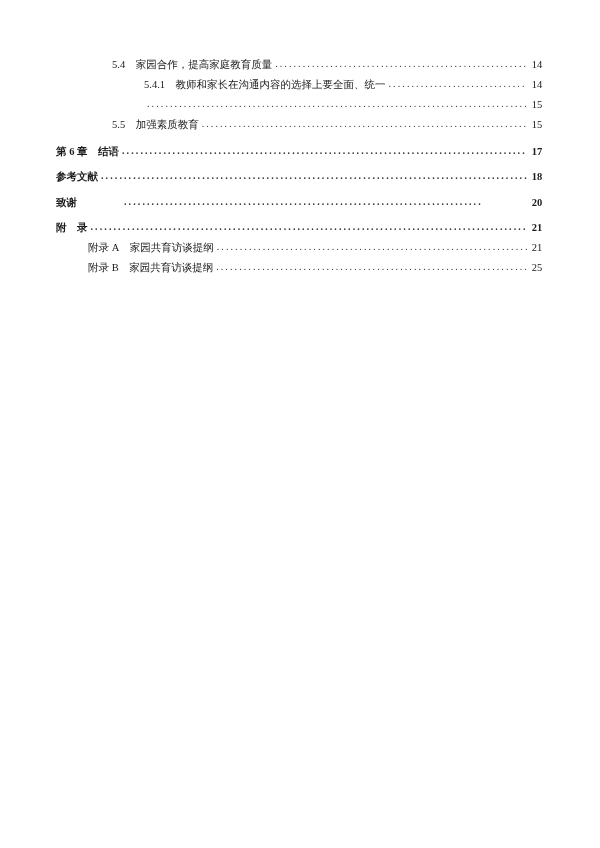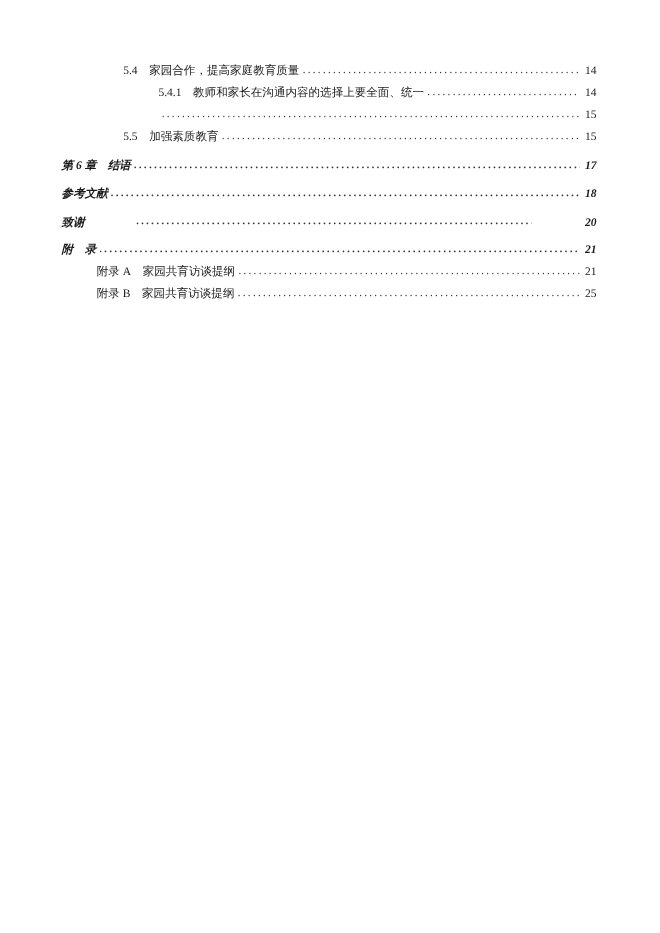--- a/index.html
+++ b/index.html
@@ -50,21 +50,21 @@
     text-align: center;
     min-width: 14px;
   }
 
   
   .lvl-2 { padding-left: 56px; }
   .lvl-3 { padding-left: 88px; }
   .lvl-1 { padding-left: 0px; }
   .lvl-app { padding-left: 32px; }
 
-  .bold { font-weight: bold; font-style: italic; }
+  .bold { font-weight: bold; }
 
   .gap-top-chapter { margin-top: 16px; }
   .gap-top-ref { margin-top: 15px; }
   .gap-top-thanks { margin-top: 15px; gap: 44px; }
   .gap-top-appendix { margin-top: 15px; }
   .gap-sm { margin-top: 2px; }
 
   .footer {
     position: absolute;
     left: 0;

